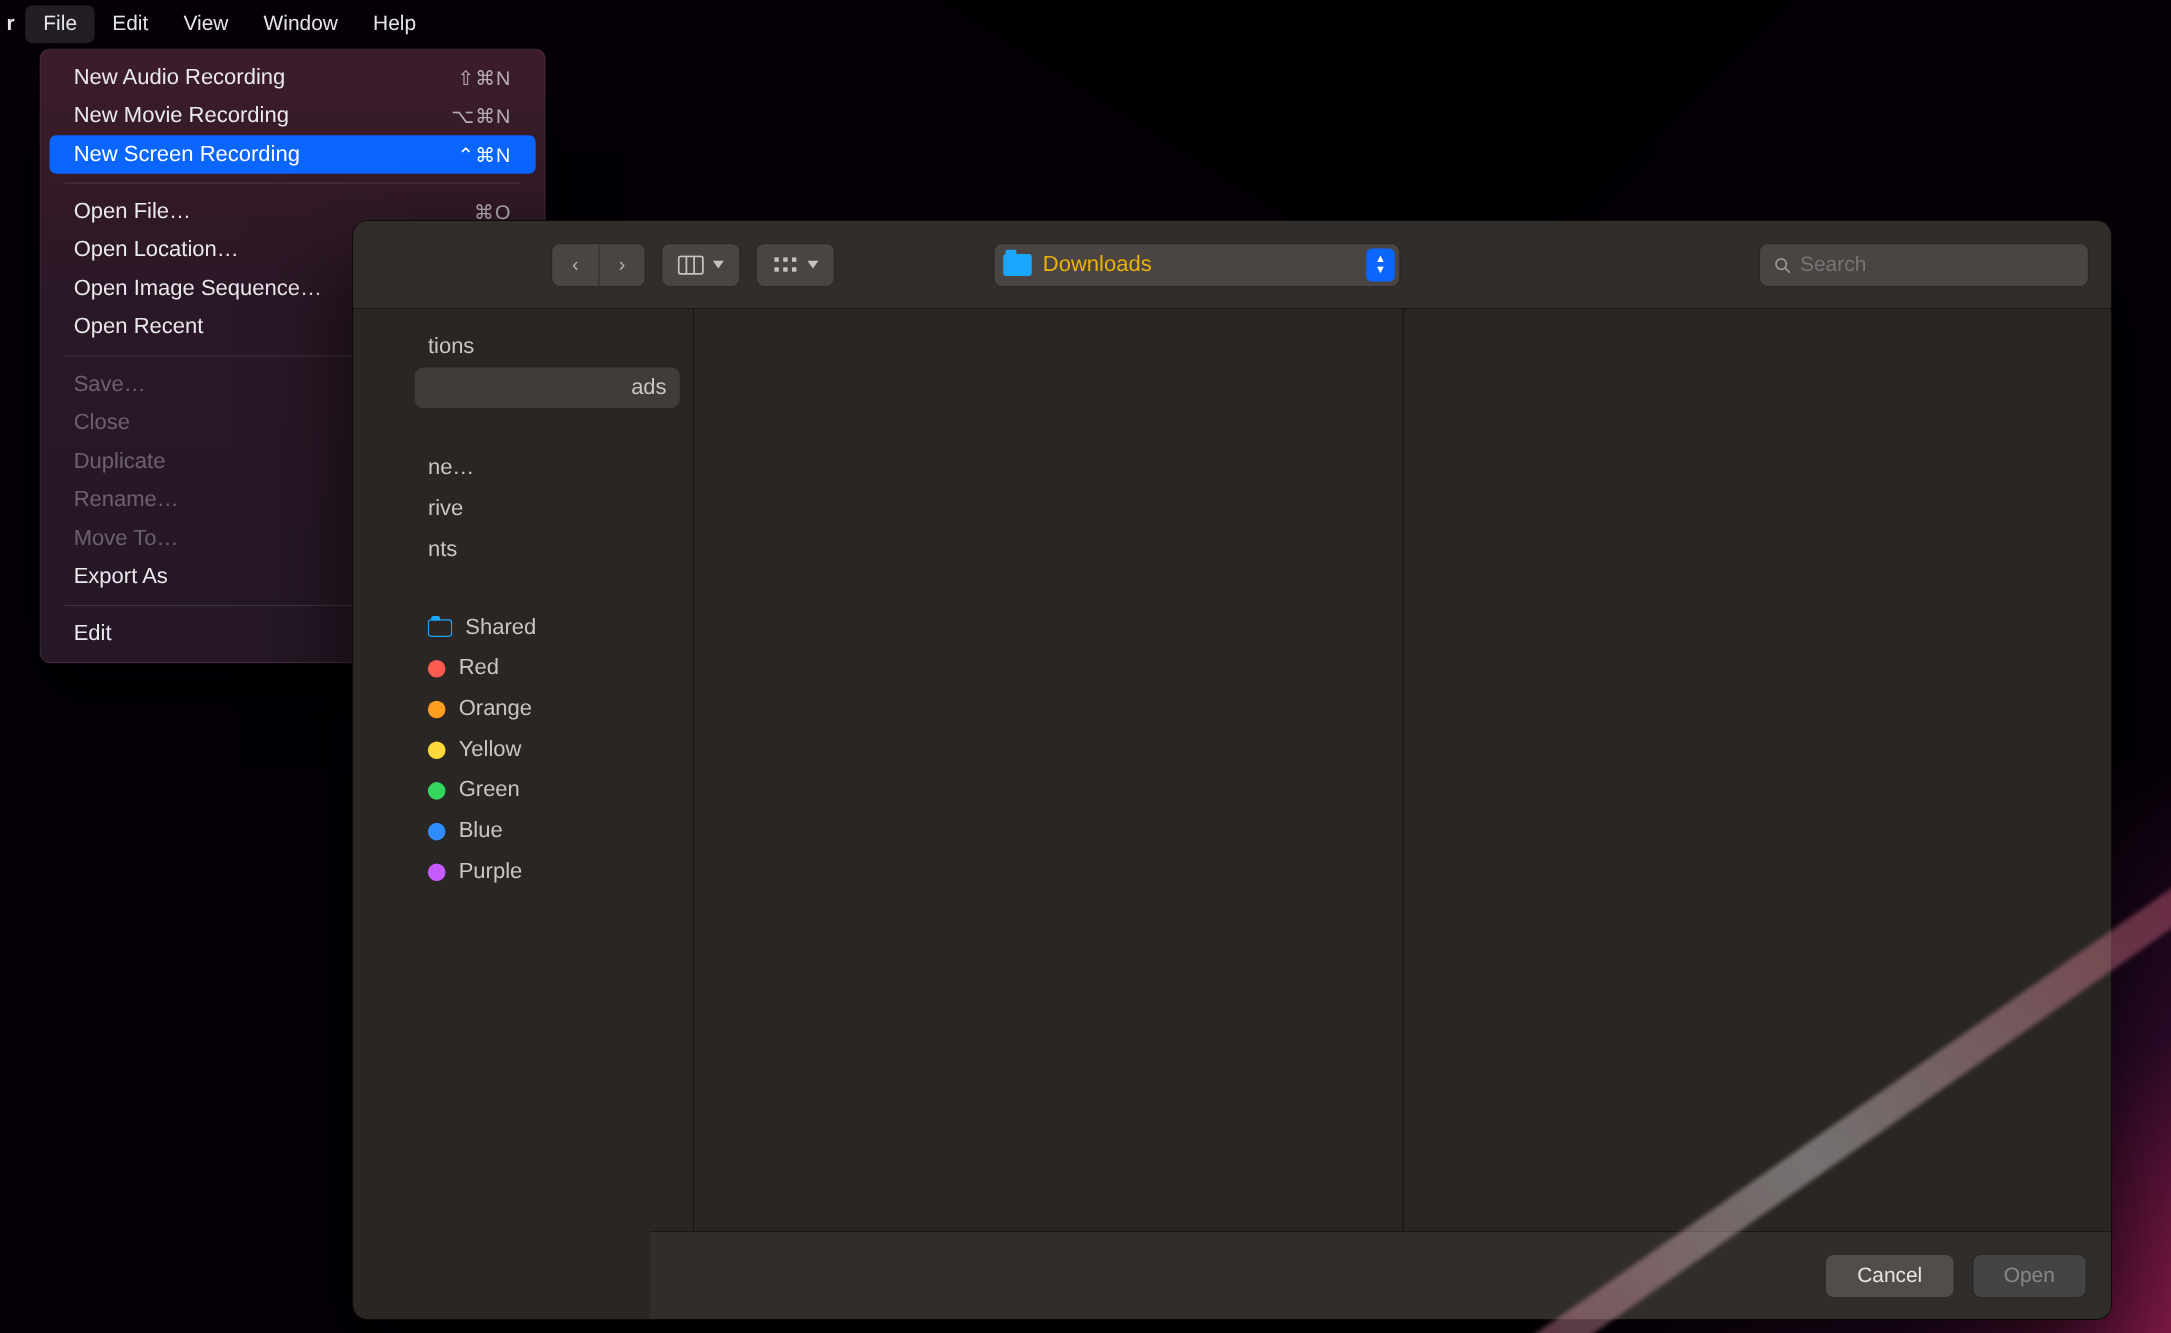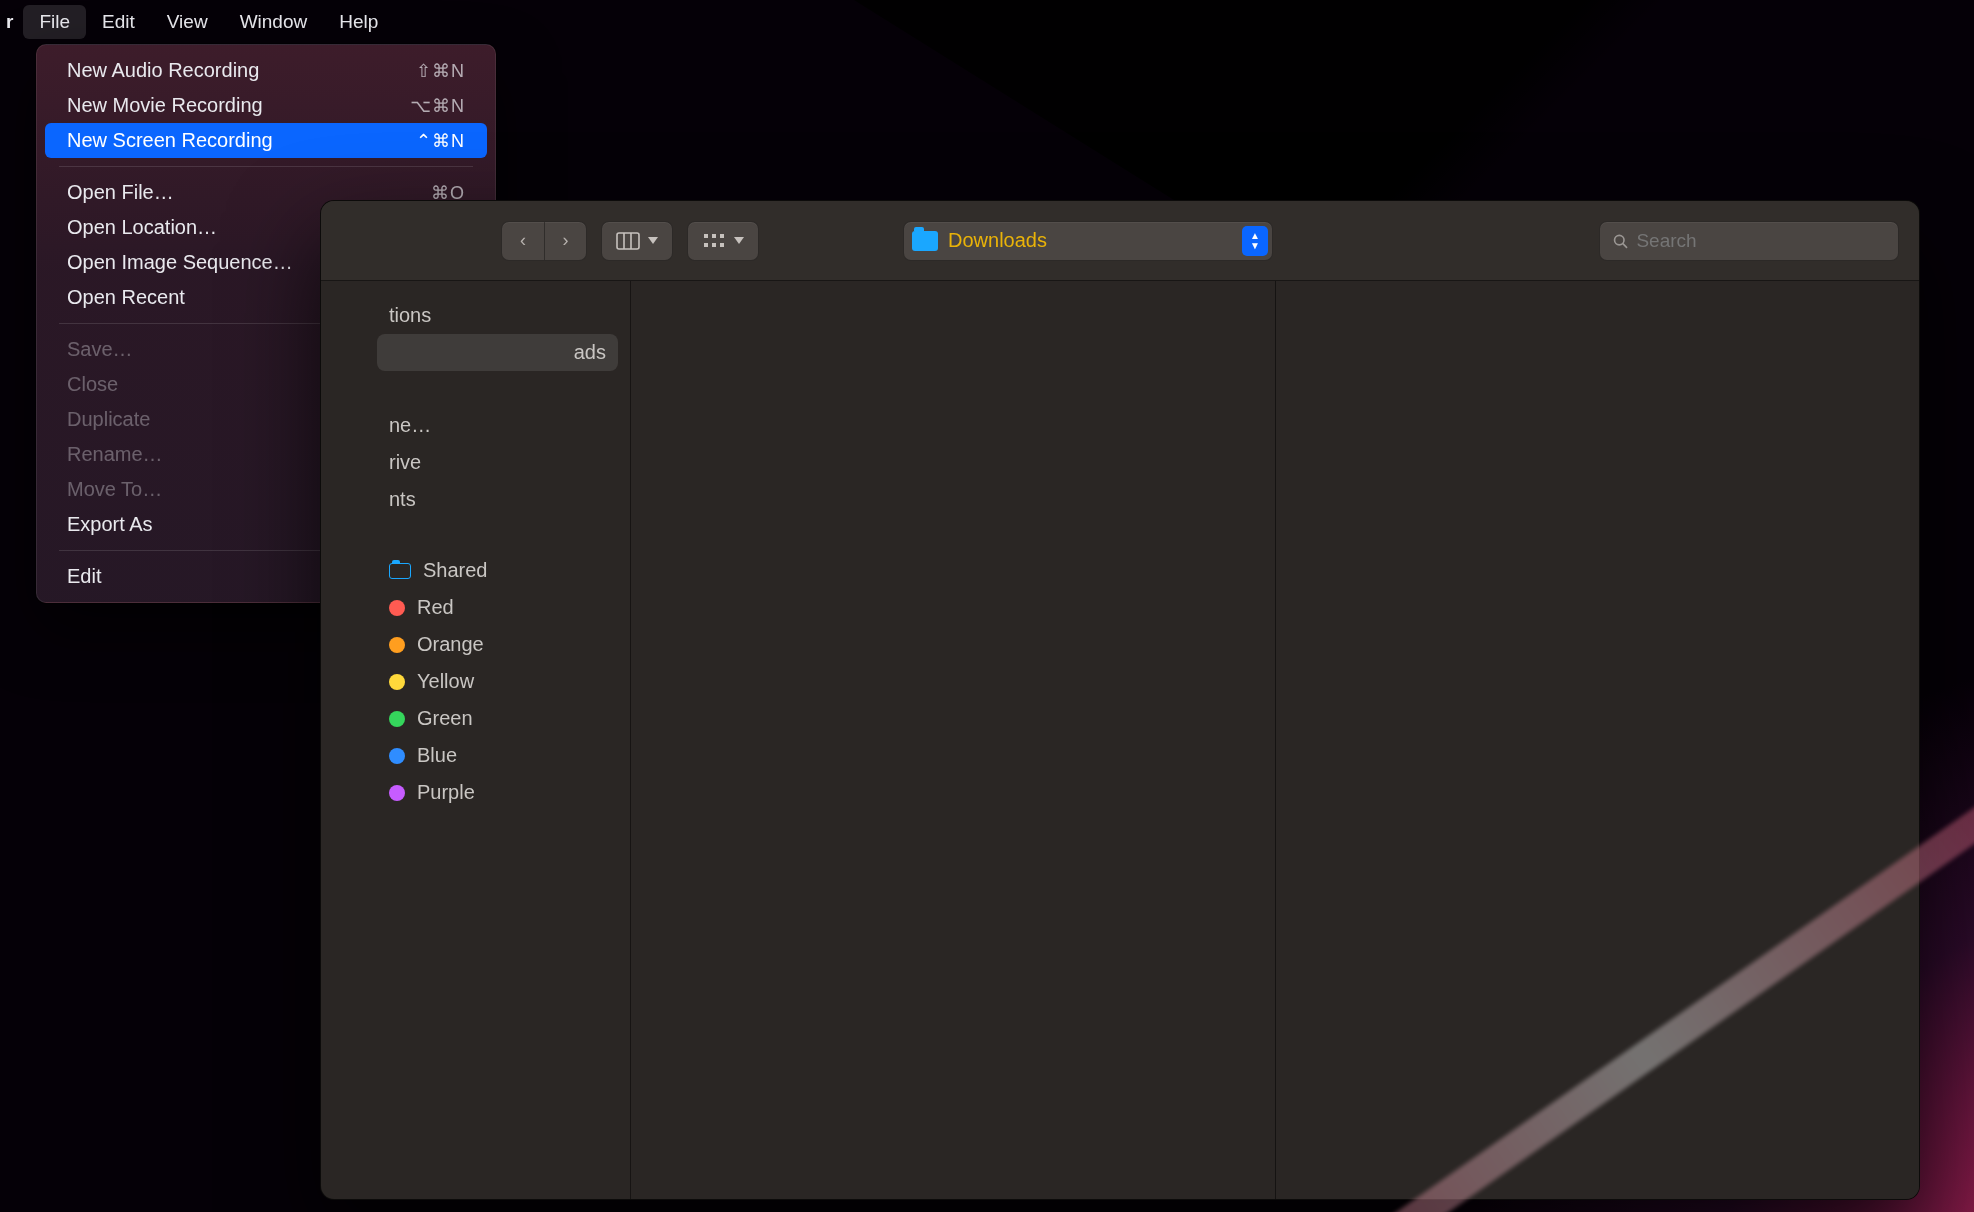--- a/index.html
+++ b/index.html
@@ -336,16 +336,24 @@
           <span class="tag-dot" style="background:#c65cff"></span>
           <span>Purple</span>
         </div>
       </div>
 
       <div class="ow-columns">
         <div class="ow-col"></div>
         <div class="ow-col"></div>
       </div>
 
+      <div class="ow-footer">
+        <div class="btn">
+          <span>Cancel</span>
+        </div>
+        <div class="btn disabled">
+          <span>Open</span>
+        </div>
+      </div>
     </div>
   </div>
 
 </div>
 
 </body></html>

